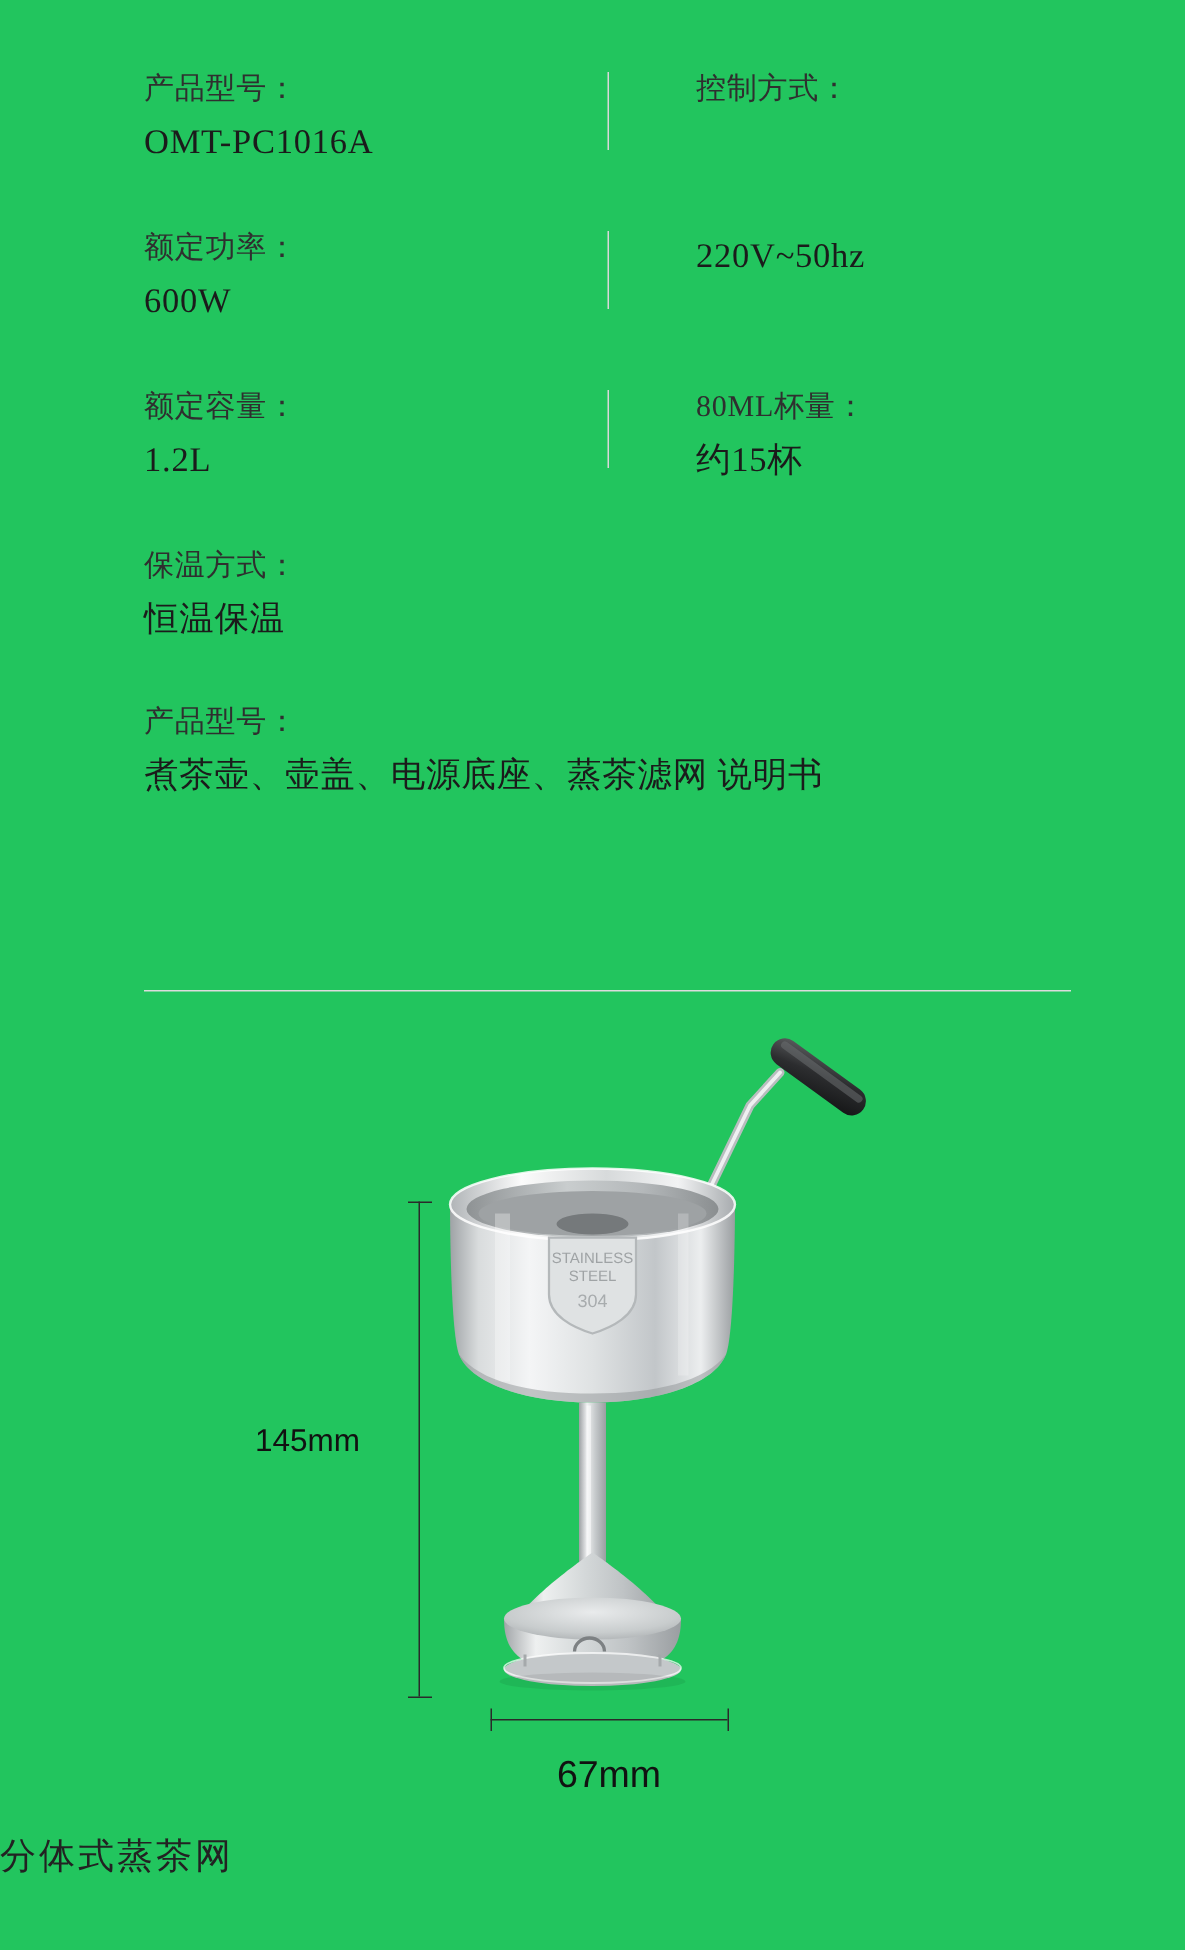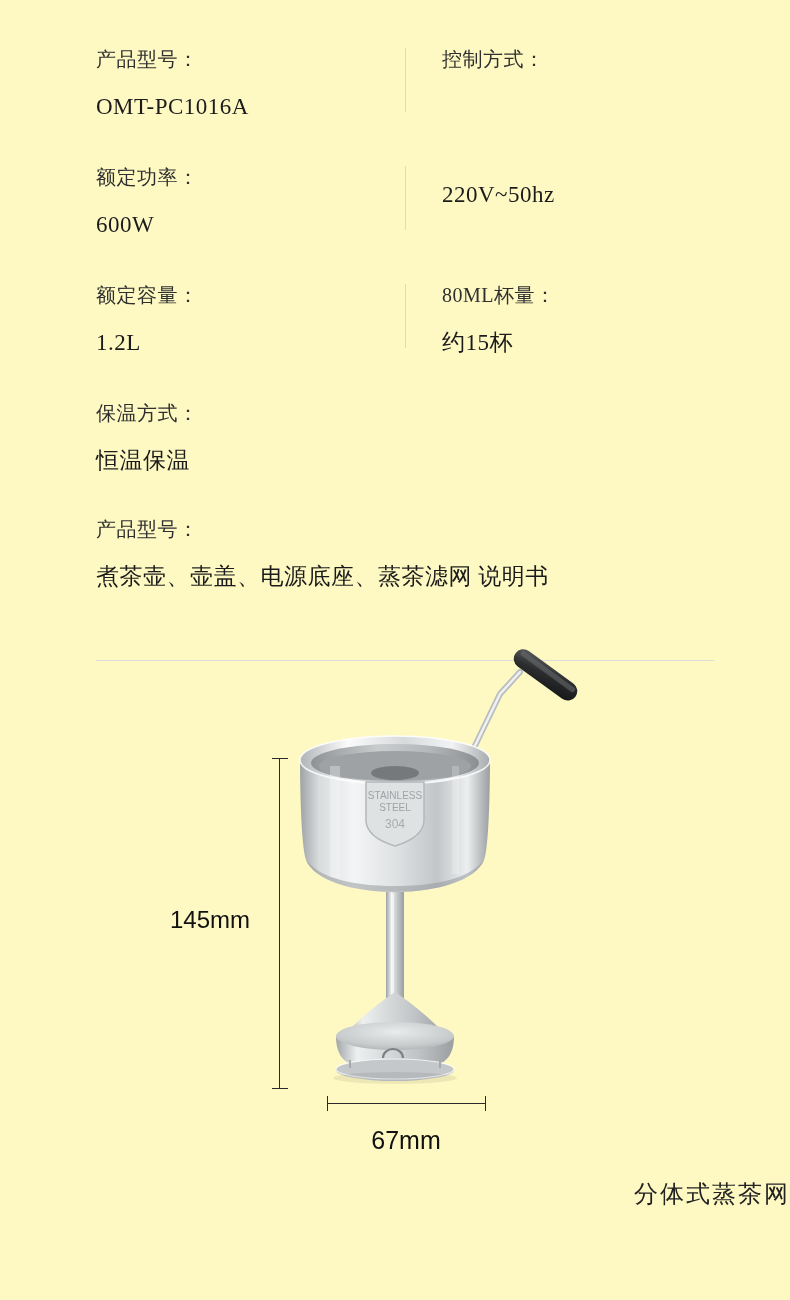--- a/index.html
+++ b/index.html
@@ -8,53 +8,53 @@
     background: #c9c9c9;
   }
   body {
     font-family: "Liberation Serif", "DejaVu Serif", serif;
   }
   .page {
     position: relative;
     width: 790px;
     height: 1300px;
     margin: 0 auto;
-    background: #fef9c3;
+    background: #22c55e;
     overflow: hidden;
   }
   
   .spec-table {
     position: absolute;
     left: 96px;
     top: 44px;
     width: 618px;
   }
   .spec-row {
     display: flex;
     position: relative;
   }
   .spec-cell {
     width: 50%;
     box-sizing: border-box;
     padding-right: 16px;
   }
   .spec-cell.right {
-    padding-left: 37px;
+    padding-left: 59px;
   }
   .spec-label {
     font-size: 20px;
     color: #2f2f2f;
     line-height: 30px;
     letter-spacing: 0.5px;
   }
   .spec-value {
     font-size: 23px;
     color: #1b1b1b;
     line-height: 34px;
-    margin-top: 16px;
+    margin-top: 4px;
     letter-spacing: 0.5px;
   }
   .divider-v {
     position: absolute;
     left: 50%;
     top: 4px;
     bottom: 12px;
     width: 1px;
     background: #d8d8d8;
   }
@@ -69,21 +69,21 @@
     left: 96px;
     top: 660px;
     width: 618px;
     height: 1px;
     background: #dcdcdc;
   }
   
   .product-area {
     position: absolute;
     left: 0;
-    top: 648px;
+    top: 691px;
     width: 731px;
     height: 560px;
   }
   
   .vline {
     position: absolute;
     left: 279px;
     top: 110px;
     width: 1px;
     height: 330px;
@@ -93,21 +93,21 @@
     position: absolute;
     left: 272px;
     width: 16px;
     height: 1px;
     background: #2a2a2a;
   }
   .vlabel {
     position: absolute;
     left: 170px;
     top: 258px;
-    font-size: 24px;
+    font-size: 21px;
     color: #111;
     font-family: "Liberation Sans", sans-serif;
   }
   
   .hline {
     position: absolute;
     left: 327px;
     top: 455px;
     width: 158px;
     height: 1px;
@@ -129,21 +129,21 @@
     font-size: 25px;
     color: #111;
     font-family: "Liberation Sans", sans-serif;
     margin-top: 12px;
   }
   .caption-bottom {
     position: absolute;
     left: 0;
     top: 530px;
     width: 790px;
-    text-align: right;
+    text-align: left;
     font-size: 24px;
     color: #222;
     letter-spacing: 2px;
   }
   svg { display: block; }
 </style>
 </head>
 <body>
 
 <div class="page">

